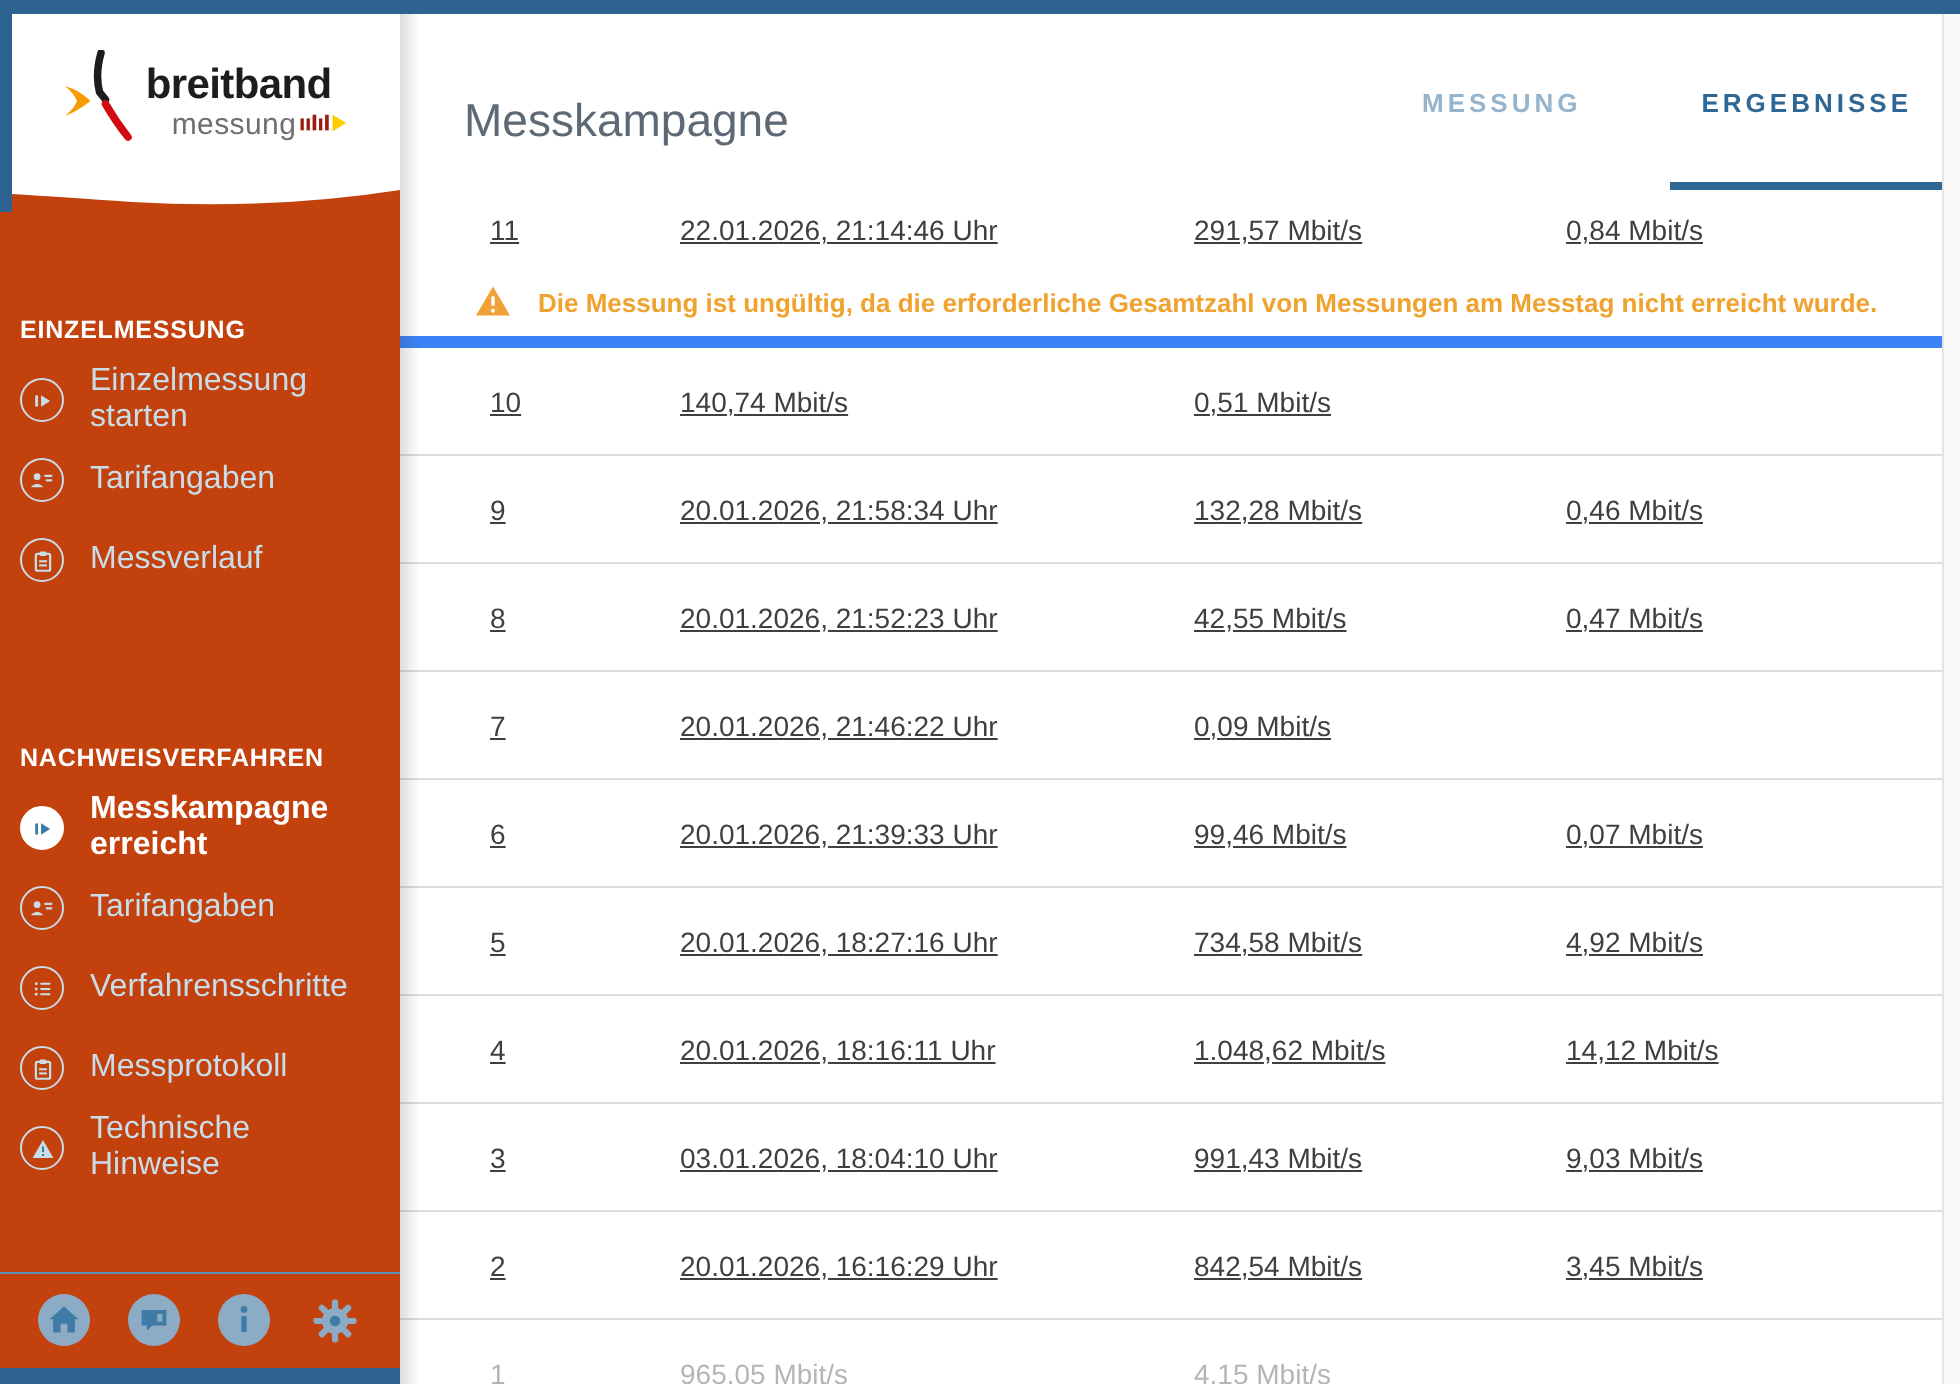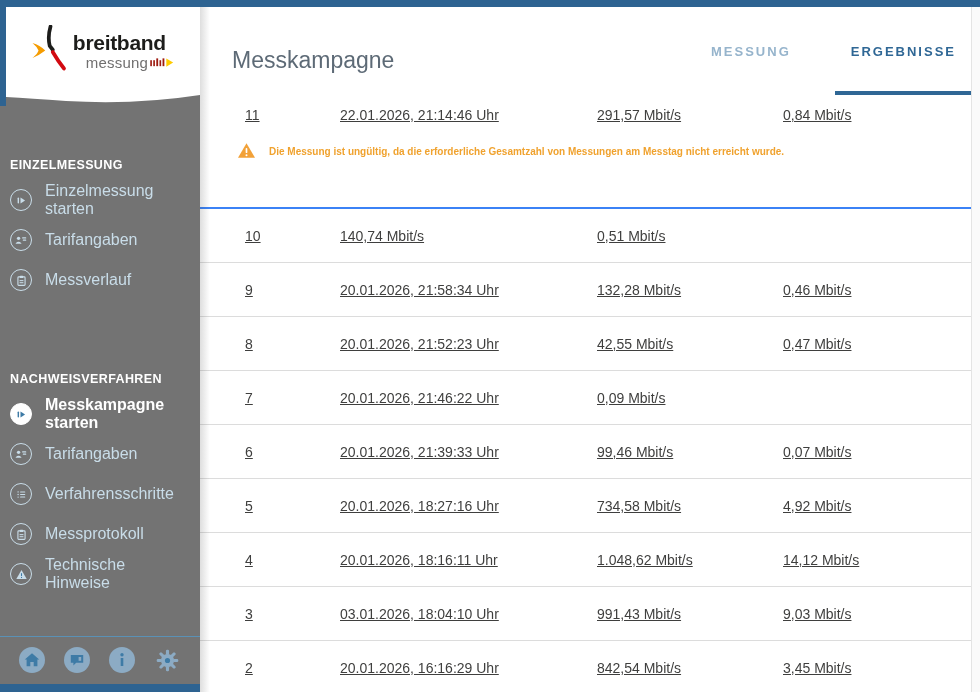--- a/index.html
+++ b/index.html
@@ -3,21 +3,21 @@
 <meta charset="utf-8">
 <style>
   html,body{margin:0;padding:0;}
   body{
     width:980px;height:692px;overflow:hidden;position:relative;
     font-family:"Liberation Sans",sans-serif;background:#fff;
   }
   
   .topbar{position:absolute;left:0;top:0;width:980px;height:7px;background:#2e6391;z-index:40;}
   
-  .sidebar{position:absolute;left:0;top:0;width:200px;height:692px;background:#737373;z-index:20;}
+  .sidebar{position:absolute;left:0;top:0;width:200px;height:692px;background:#c2410c;z-index:20;}
   .logo-frame-left{position:absolute;left:0;top:0;width:6px;height:106px;background:#2e6391;z-index:6;}
   .logo-box{position:absolute;left:6px;top:7px;width:194px;height:82px;background:#fff;z-index:5;
     display:flex;align-items:center;justify-content:center;gap:3px;padding-top:6px;box-sizing:border-box;}
   .logo-wave{position:absolute;left:6px;top:89px;width:194px;height:18px;z-index:5;display:block;}
   .logo-text{display:flex;flex-direction:column;line-height:1;}
   .logo-line1{font-size:21px;font-weight:bold;color:#1d1d1b;letter-spacing:-0.3px;}
   .logo-line2{display:flex;align-items:center;gap:2px;margin-left:13px;margin-top:2px;}
   .logo-line2 .t{font-size:15px;color:#706f6f;letter-spacing:0.2px;}
   .side-content{position:absolute;left:0;top:106px;width:168px;}
   .side-section-title{color:#ffffff;font-weight:bold;font-size:12.5px;letter-spacing:0.4px;
@@ -47,24 +47,24 @@
   .tab{position:relative;display:flex;align-items:center;padding:0 16px;
     font-size:13px;font-weight:bold;letter-spacing:2px;color:#96b4cc;cursor:pointer;}
   .tab.active{color:#2f6795;}
   .tab.active::after{content:"";position:absolute;left:0;right:0;bottom:0;height:4px;background:#2f6795;}
   
   .rows{position:relative;}
   .row{display:grid;grid-template-columns:95px 257px 186px 1fr;align-items:center;
     padding-left:45px;height:53px;font-size:14px;color:#3f3f3e;cursor:pointer;text-decoration:underline;}
   .row.first{height:40px;}
   .row + .row{border-top:1px solid #dcdcdc;}
-  .warn-row + .row{border-top:2px solid #3b82f6;margin-top:39px;}
+  .warn-row + .row{border-top:6px solid #3b82f6;}
   .row.muted{color:#b5b5b5;}
   .warn-row{display:flex;align-items:center;gap:13px;height:33px;padding-left:37px;
-    color:#f0a22e;font-size:10px;font-weight:bold;}
+    color:#f0a22e;font-size:13px;font-weight:bold;}
   .warn-row svg{flex:0 0 auto;}
 </style>
 </head>
 <body>
 
 <div class="sidebar">
   <div class="logo-frame-left"></div>
   <div class="logo-box">
     <span>
       <svg viewBox="0 0 56 64" width="42" height="48">
@@ -138,21 +138,21 @@
   <div class="side-section sec2">
     <div class="side-section-title">NACHWEISVERFAHREN</div>
 
   <div class="side-item active">
     <span class="ic">
             <svg viewBox="0 0 20 20" width="13" height="13">
               <rect x="4" y="5.5" width="2.2" height="9" rx="1.1" fill="currentColor"></rect>
               <path d="M8.5 5.5 L15.5 10 L8.5 14.5 Z" fill="currentColor"></path>
             </svg>
           </span>
-    <span class="lbl">Messkampagne starten</span>
+    <span class="lbl">Messkampagne erreicht</span>
   </div>
 
   <div class="side-item">
     <span class="ic">
             <svg viewBox="0 0 20 20" width="14" height="14" fill="currentColor">
               <circle cx="6.5" cy="7.6" r="2.4"></circle>
               <path d="M2.5 14.5 Q6.5 10.8 10.5 14.5 L10.5 15.2 L2.5 15.2 Z"></path>
               <rect x="11.5" y="6.2" width="6" height="1.6" rx="0.8"></rect>
               <rect x="12.5" y="9.4" width="5" height="1.6" rx="0.8"></rect>
             </svg>

